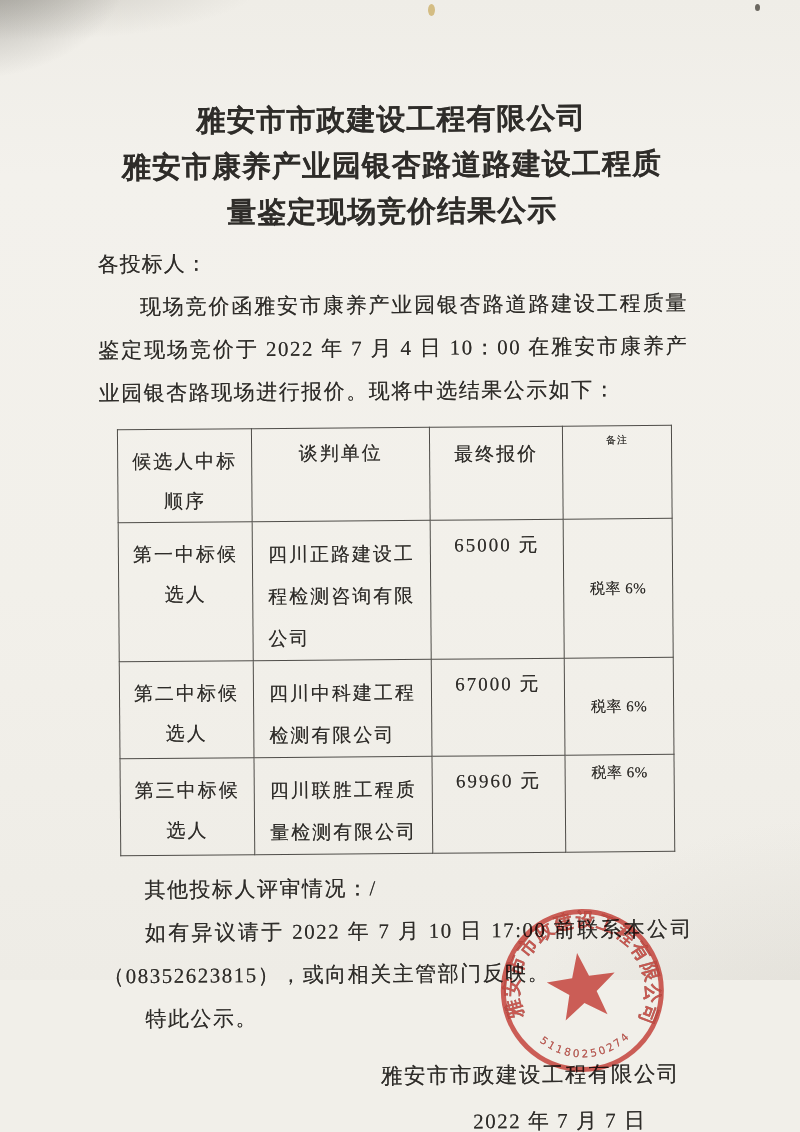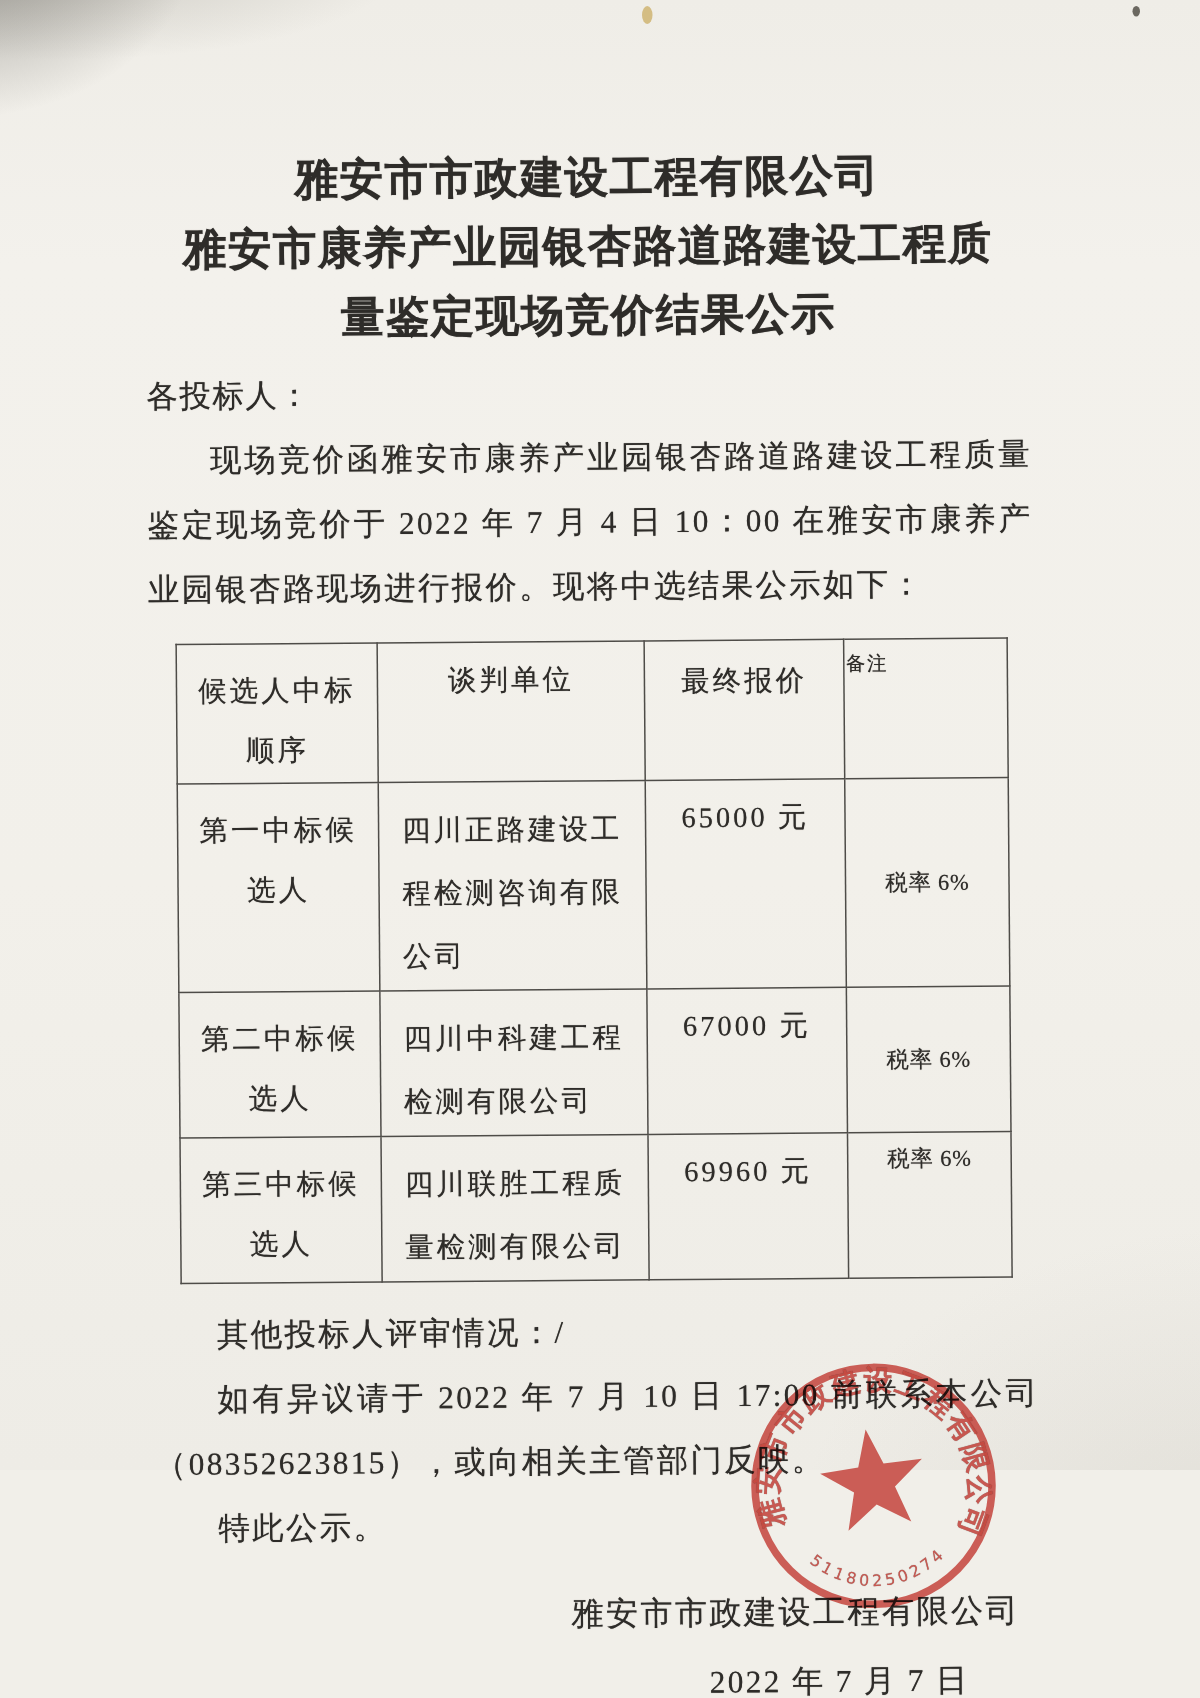--- a/index.html
+++ b/index.html
@@ -39,22 +39,22 @@
   tr.r1{ height:86px;}
   tr.r2{ height:87px;}
   tr.r3{ height:85px;}
   th.h-order,td.c-order{ width:134px; text-align:center; vertical-align:top;
       padding:12px 6px 0 6px; line-height:40px;}
   th.h-company{ width:178px; text-align:center; vertical-align:top; padding-top:12px;}
   td.c-company{ width:178px; text-align:left; vertical-align:top;
       padding:12px 8px 0 15px; line-height:42px;}
   th.h-price{ width:133px; text-align:center; vertical-align:top; padding-top:14px;}
   td.c-price{ width:133px; text-align:center; vertical-align:top; padding-top:12px;}
-  th.h-remark{ width:109px; text-align:left; vertical-align:top; padding-top:7px;
-      font-size:13px; letter-spacing:1px;}
+  th.h-remark{ width:109px; text-align:center; vertical-align:top; padding-top:7px;
+      font-size:10px; letter-spacing:1px;}
   td.c-remark{ width:109px; text-align:center; vertical-align:middle;
       font-size:15px; letter-spacing:0.5px;}
   tr.r3 td.c-remark{ vertical-align:top; padding-top:8px;}
 
   .notes{ margin-top:13px;}
   .notes p{ font-size:21px; line-height:43px; margin:0; text-indent:2em;
       text-align:justify; letter-spacing:1.5px;}
 
   .signature{ margin-top:14px; position:relative; z-index:1;}
   .sig-company{ font-size:21.5px; line-height:46px; text-align:right;

